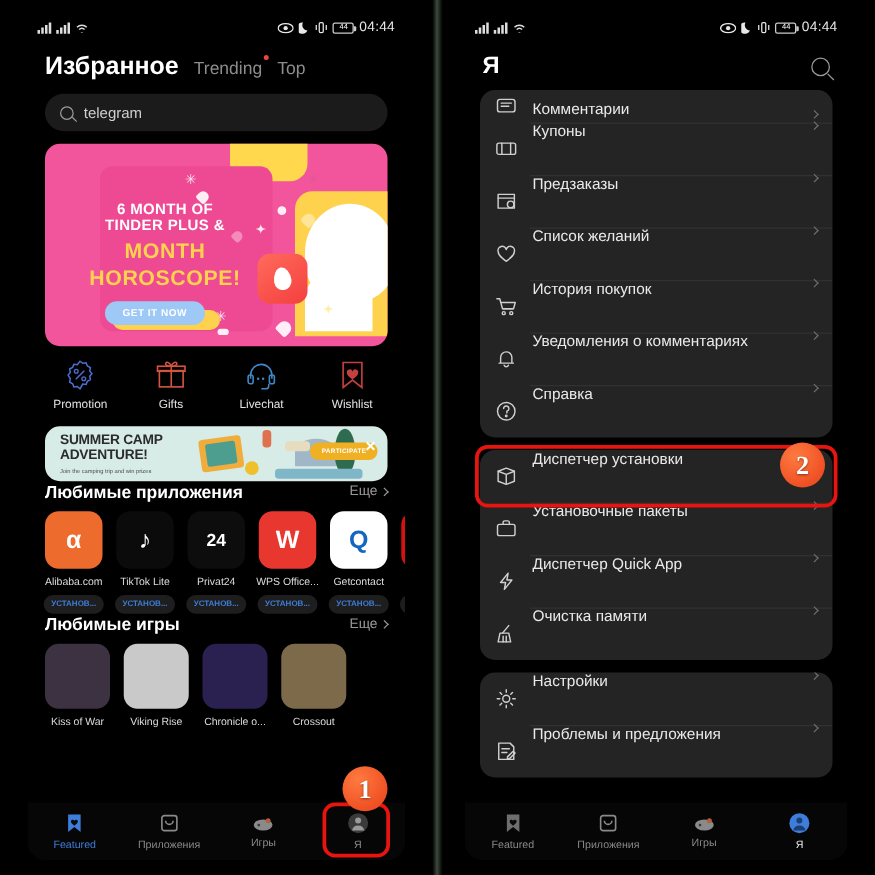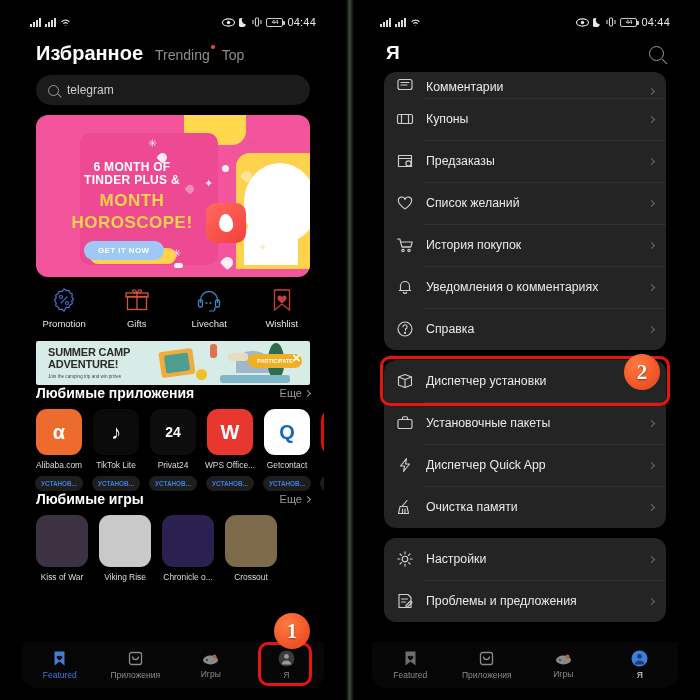--- a/index.html
+++ b/index.html
@@ -97,21 +97,21 @@
   .spk{position:absolute;color:#fff;font-size:11px;opacity:.85}
 
   
   .quick { display:flex; padding: 10px 6px 6px; }
   .qa { flex:1; display:flex; flex-direction:column; align-items:center; gap:5px; }
   .qa-lbl { font-size:9.5px; color:#e2e2e2; }
   .qa svg { display:block; }
 
   
   .sbanner{
-    margin:6px 14px 0; height:44px; border-radius:2px; background:#d7ece6;
+    margin:6px 14px 0; height:44px; border-radius:12px; background:#d7ece6;
     display:flex; align-items:center; position:relative; overflow:hidden;
   }
   .sb-t{ padding-left:12px; width:118px; }
   .sb-t1{font-size:11px;font-weight:700;color:#2b2b2b;line-height:1.05;letter-spacing:-.2px}
   .sb-t2{font-size:4.6px;color:#4a4a4a;margin-top:3px}
   .sb-art{flex:1;height:44px;position:relative}
   .sb-sq{position:absolute;left:6px;top:9px;width:34px;height:26px;background:#f0ad3c;border-radius:3px;transform:rotate(-8deg)}
   .sb-sq2{position:absolute;left:11px;top:13px;width:24px;height:18px;background:#4d9e8f;border-radius:2px;transform:rotate(-8deg)}
   .sb-tree{position:absolute;right:26px;top:2px;width:16px;height:34px;background:#2f6b4f;border-radius:50% 50% 35% 35%}
   .sb-mtn{position:absolute;right:40px;top:10px;width:34px;height:22px;background:#9fb7c6;border-radius:50% 50% 0 0}
@@ -160,21 +160,21 @@
   .nav.active-w .nav-lbl{color:#e8e8e8}
 
   
   .rhead{display:flex;align-items:center;padding:10px 14px 8px;height:40px}
   .rtitle{font-size:19px;font-weight:700;color:#fff}
   .rhead .mag{margin-left:auto;width:15px;height:15px;border-width:1.6px}
   .rhead .mag:after{right:-5px;bottom:-3px;width:7px}
 
   .mscroll{position:absolute;left:0;top:60px;width:100%;bottom:46px;overflow:hidden}
   .mgroup{margin:0 12px 10px;background:#242424;border-radius:12px;overflow:hidden}
-  .mitem{display:flex;align-items:center;height:42px;padding:0 12px;position:relative}
+  .mitem{display:flex;height:42px;padding:0 12px;position:relative}
   .mitem + .mitem:before{
     content:"";position:absolute;left:40px;right:0;top:0;height:1px;background:#313131;
   }
   .micon{width:22px;flex:none;color:#cfcfcf;display:flex;align-items:center}
   .mlbl{font-size:12.3px;color:#eaeaea;margin-left:8px}
   .mchev{margin-left:auto;width:5px;height:5px;border-right:1.4px solid #6e6e6e;border-top:1.4px solid #6e6e6e;transform:rotate(45deg)}
   .mitem.clipped{height:26px;align-items:flex-end;padding-bottom:4px}
 
   
   .hl-box{position:absolute;border:3.5px solid #e8140f;border-radius:10px;pointer-events:none}

